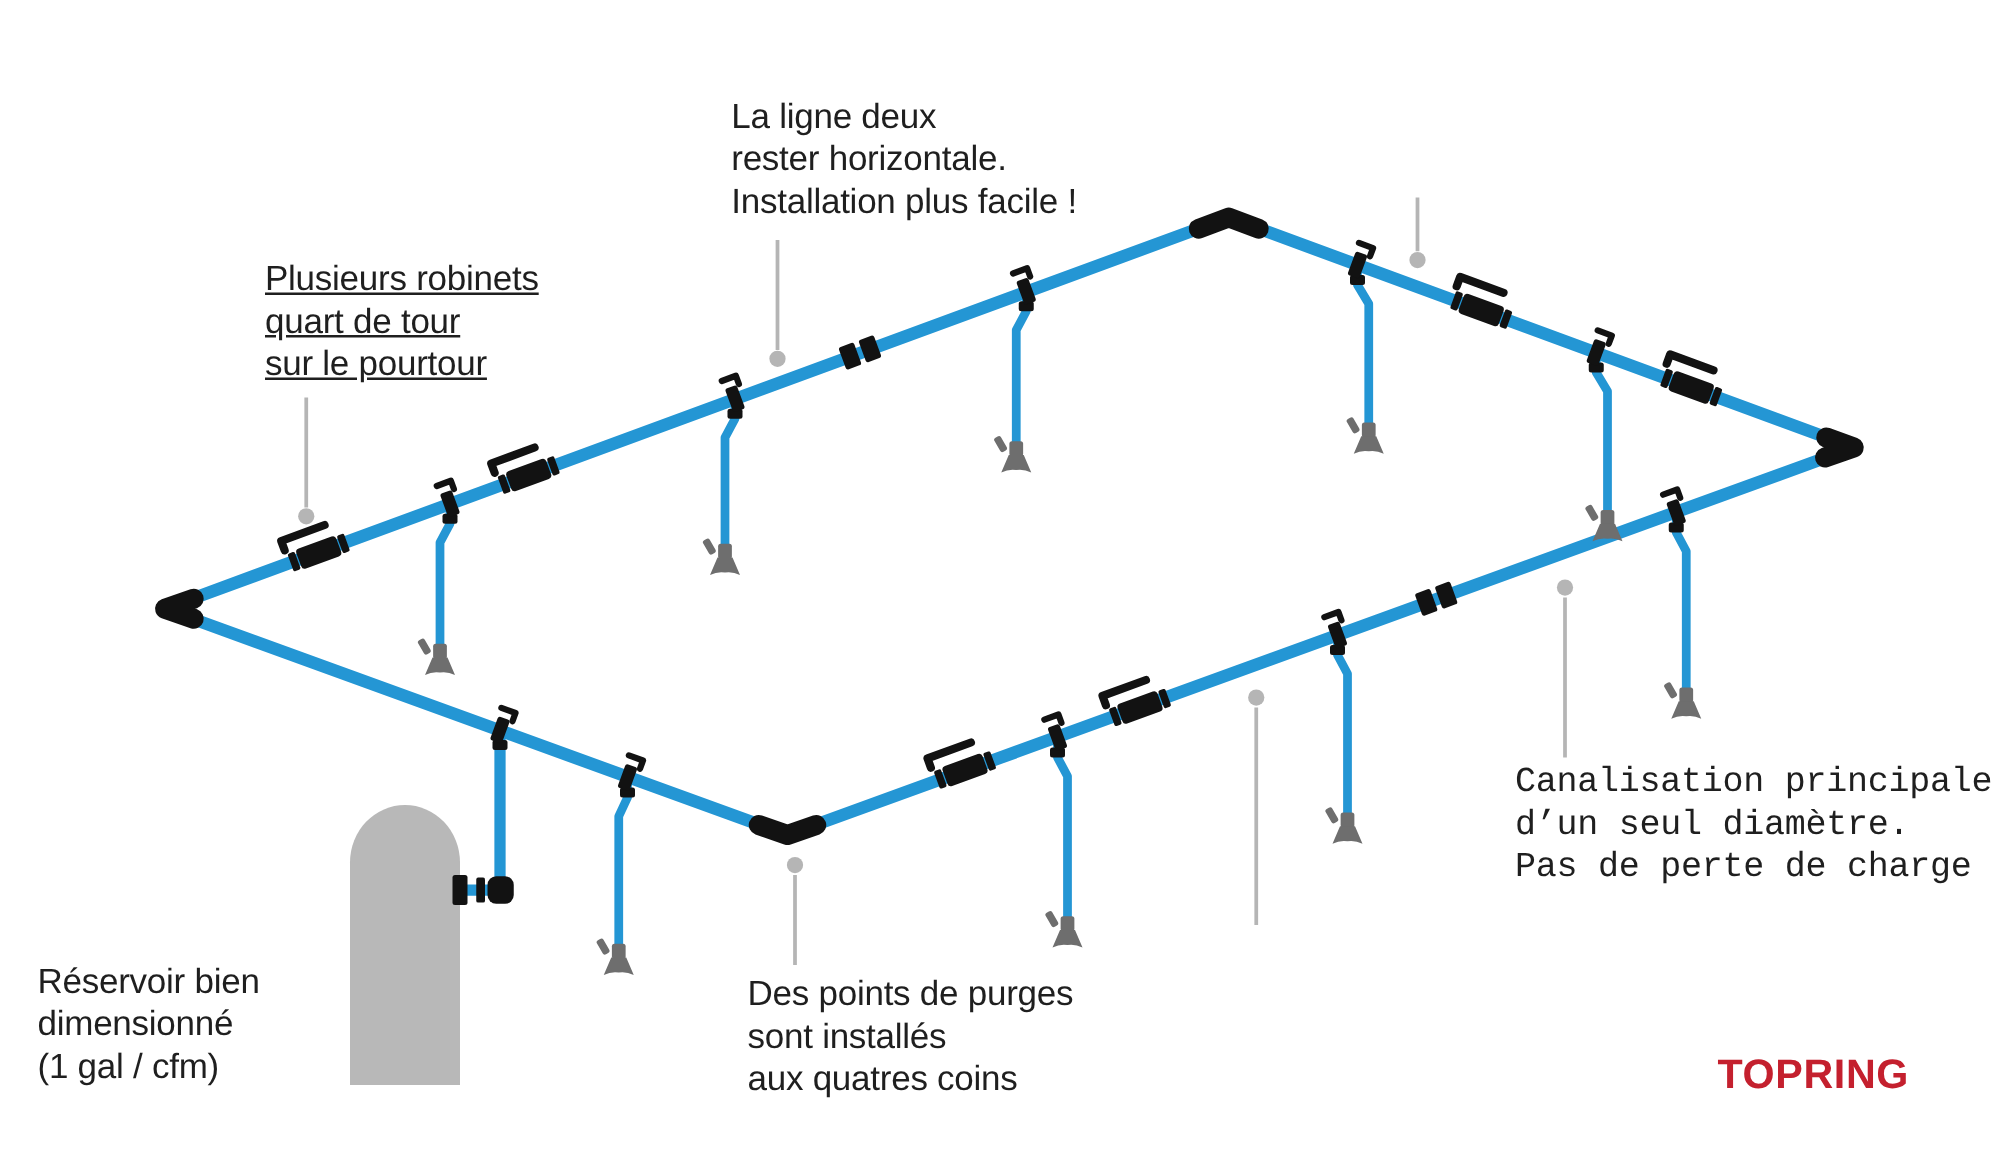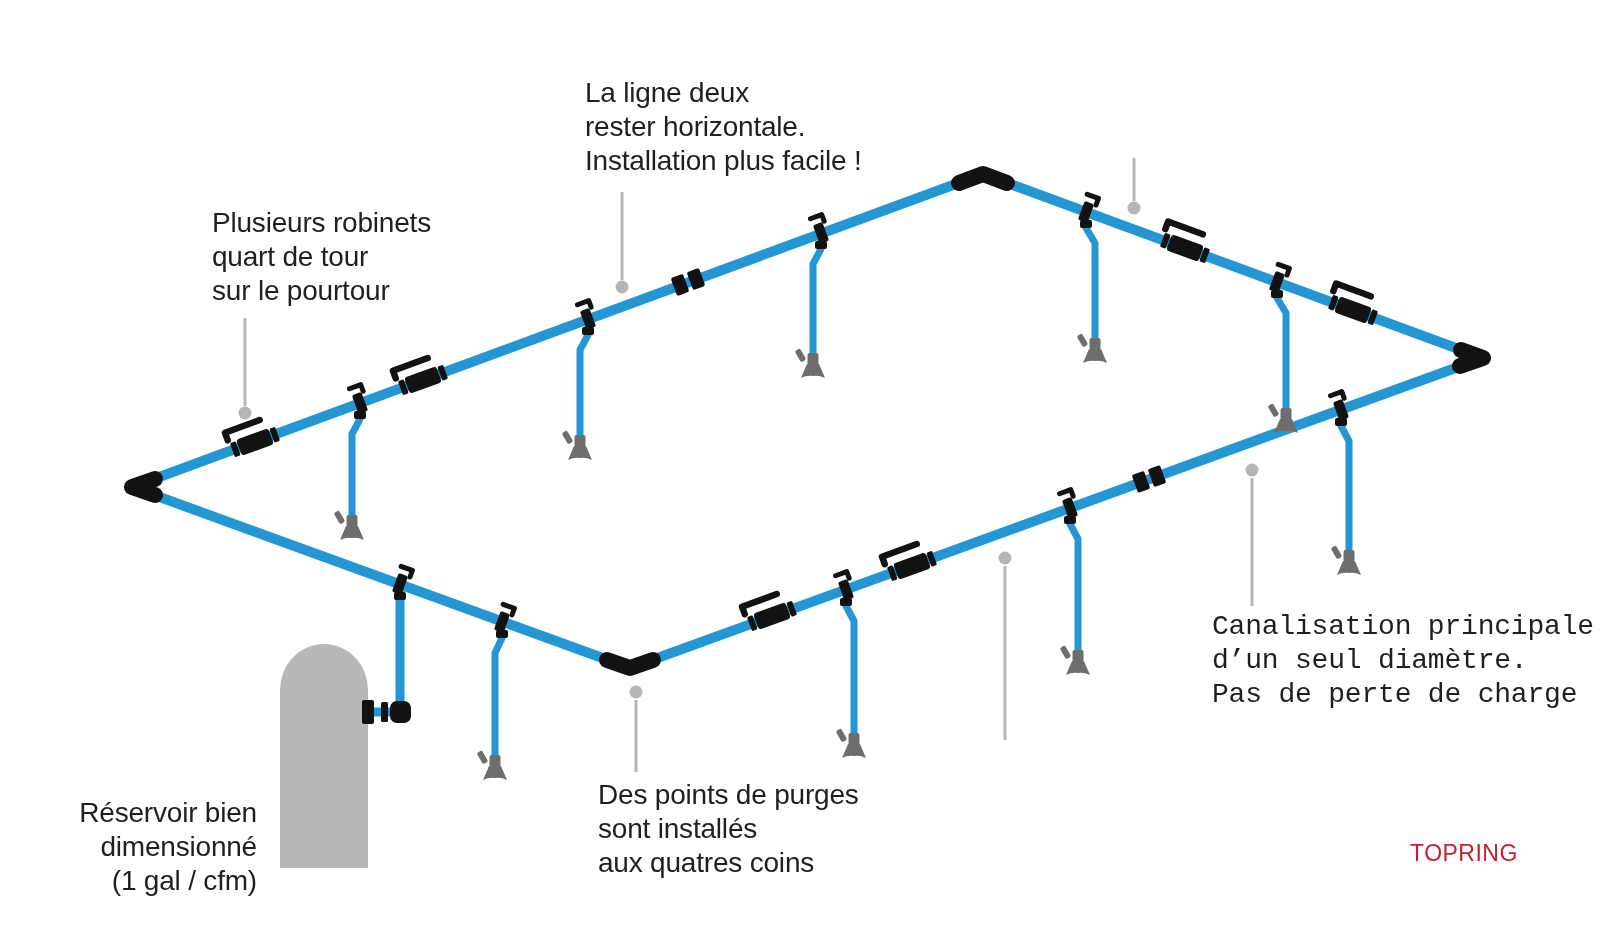--- a/index.html
+++ b/index.html
@@ -20,23 +20,23 @@
   .handle{stroke:var(--c-fitting);stroke-width:6.5;fill:none;stroke-linecap:round;stroke-linejoin:round;}
   .hook{stroke:var(--c-fitting);stroke-width:5;fill:none;stroke-linecap:round;stroke-linejoin:round;}
   .drn{fill:var(--c-drain);}
   .leader{stroke:var(--c-leader);stroke-width:3;fill:none;}
   .ldot{fill:var(--c-leader);}
   .tank{fill:var(--c-tank);}
 
   
   .label{position:absolute;font-size:28px;line-height:34px;color:var(--c-text);
          white-space:pre-line;letter-spacing:-0.2px;}
-  .label.right{text-align:right;margin-top:28px;}
-  .brand{position:absolute;font-size:23px;font-weight:400;letter-spacing:0.5px;
-         color:var(--c-logo);white-space:nowrap;margin-left:36px;}
+  .label.right{}
+  .brand{position:absolute;font-size:33px;font-weight:700;letter-spacing:0.5px;
+         color:var(--c-logo);white-space:nowrap;}
 </style>
 </head>
 <body>
 
 <div class="stage">
 
   <svg class="diagram" width="1600" height="925" viewBox="0 0 1600 925">
 
     <defs>
       <g id="valve">
@@ -153,21 +153,21 @@
     </g>
 
     <g>
       <path class="elbow" d="M 959,183 L 983,174 L 1007,183"></path>
       <path class="elbow" d="M 1461,350 L 1483,358 L 1460,366"></path>
       <path class="elbow" d="M 607,660 L 630,668 L 653,660"></path>
       <path class="elbow" d="M 155,479 L 132,487 L 155,495"></path>
     </g>
   </svg>
 
-  <div class="label" style="left:212px;top:206px;">Plusieurs robinets
+  <div class="label" style="left:212px;top:206px;text-decoration:underline;">Plusieurs robinets
 quart de tour
 sur le pourtour</div>
 
   <div class="label" style="left:585px;top:76px;">La ligne deux
 rester horizontale.
 Installation plus facile !</div>
 
 
   <div class="label" style="left:1212px;top:610px;font-family:Liberation Mono, monospace;">Canalisation principale
 d’un seul diamètre.

